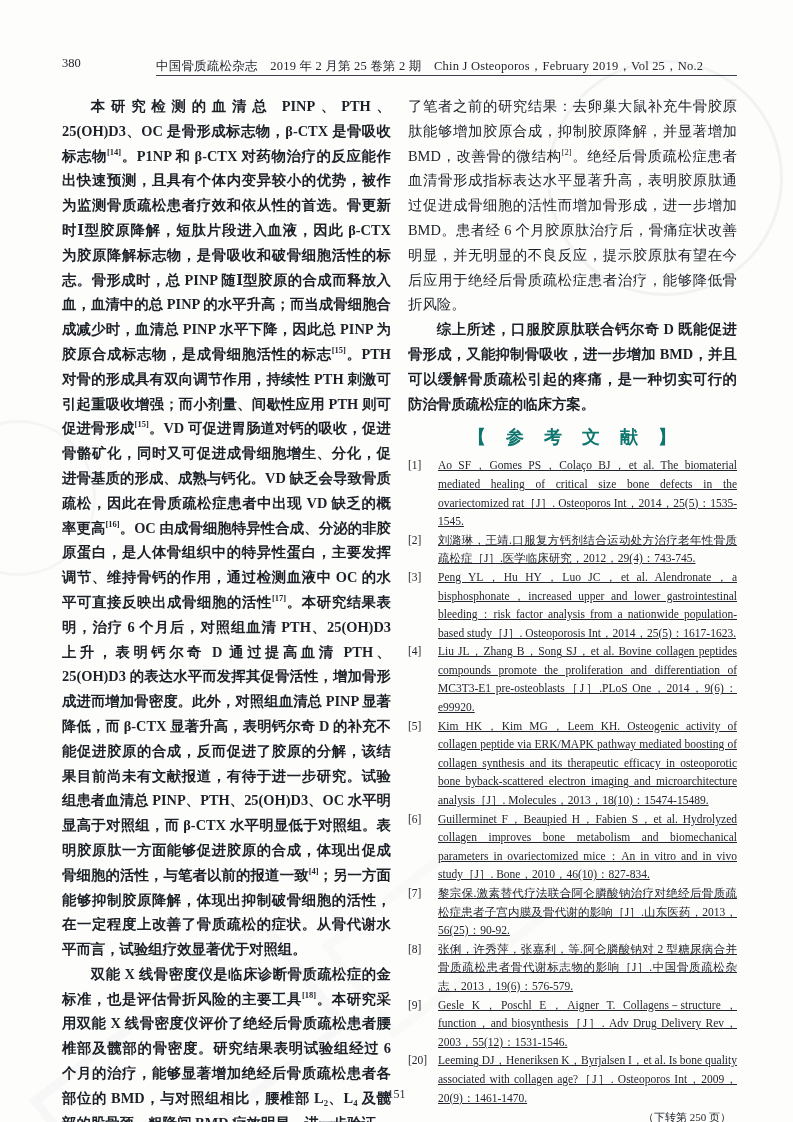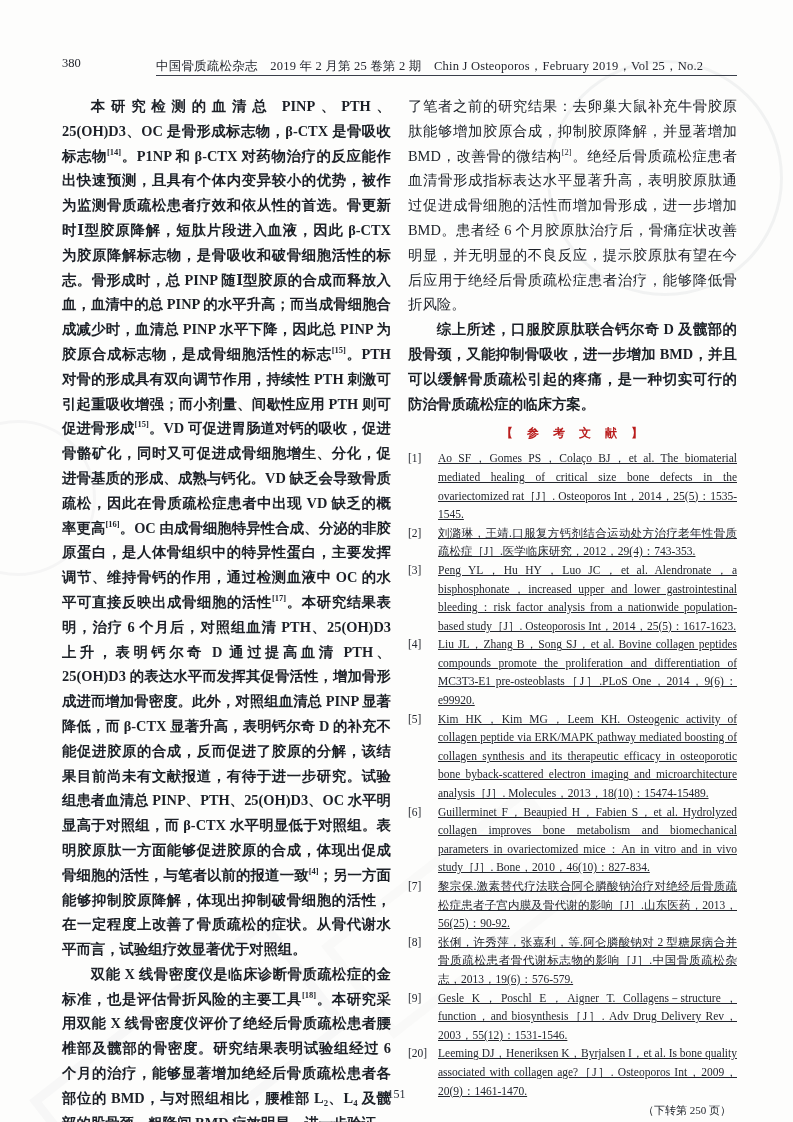--- a/index.html
+++ b/index.html
@@ -39,23 +39,23 @@
     text-justify:inter-ideograph;
     color:#1c2027;
   }
   p.para.indent { text-indent:2em;font-weight:bold; }
   p.para sup { font-size:8.5px; vertical-align:super; line-height:0; }
   
   .ref-heading {
     margin:9px 0 7px 0;
     text-align:center;
     font-weight:bold;
-    font-size:12px;
+    font-size:18px;
     letter-spacing:1px;
-    color:#b91c1c;
+    color:#0f766e;
   }
   .refs { margin:0; padding:0; }
   .ref-item {
     display:flex;
     font-size:11.5px;
     line-height:18.6px;
     color:#23262e;
   }
   .ref-num { flex:none; width:30px; }
   .ref-text { flex:1; text-align:justify;text-decoration:underline; }
@@ -98,31 +98,31 @@
   </div>
 
   <div class="cols">
     <div class="col" id="col-left">
         <p class="para indent">本研究检测的血清总 PINP、PTH、25(OH)D3、OC 是骨形成标志物，β-CTX 是骨吸收标志物<sup>[14]</sup>。P1NP 和 β-CTX 对药物治疗的反应能作出快速预测，且具有个体内变异较小的优势，被作为监测骨质疏松患者疗效和依从性的首选。骨更新时Ⅰ型胶原降解，短肽片段进入血液，因此 β-CTX 为胶原降解标志物，是骨吸收和破骨细胞活性的标志。骨形成时，总 PINP 随Ⅰ型胶原的合成而释放入血，血清中的总 PINP 的水平升高；而当成骨细胞合成减少时，血清总 PINP 水平下降，因此总 PINP 为胶原合成标志物，是成骨细胞活性的标志<sup>[15]</sup>。PTH 对骨的形成具有双向调节作用，持续性 PTH 刺激可引起重吸收增强；而小剂量、间歇性应用 PTH 则可促进骨形成<sup>[15]</sup>。VD 可促进胃肠道对钙的吸收，促进骨骼矿化，同时又可促进成骨细胞增生、分化，促进骨基质的形成、成熟与钙化。VD 缺乏会导致骨质疏松，因此在骨质疏松症患者中出现 VD 缺乏的概率更高<sup>[16]</sup>。OC 由成骨细胞特异性合成、分泌的非胶原蛋白，是人体骨组织中的特异性蛋白，主要发挥调节、维持骨钙的作用，通过检测血液中 OC 的水平可直接反映出成骨细胞的活性<sup>[17]</sup>。本研究结果表明，治疗 6 个月后，对照组血清 PTH、25(OH)D3 上升，表明钙尔奇 D 通过提高血清 PTH、25(OH)D3 的表达水平而发挥其促骨活性，增加骨形成进而增加骨密度。此外，对照组血清总 PINP 显著降低，而 β-CTX 显著升高，表明钙尔奇 D 的补充不能促进胶原的合成，反而促进了胶原的分解，该结果目前尚未有文献报道，有待于进一步研究。试验组患者血清总 PINP、PTH、25(OH)D3、OC 水平明显高于对照组，而 β-CTX 水平明显低于对照组。表明胶原肽一方面能够促进胶原的合成，体现出促成骨细胞的活性，与笔者以前的报道一致<sup>[4]</sup>；另一方面能够抑制胶原降解，体现出抑制破骨细胞的活性，在一定程度上改善了骨质疏松的症状。从骨代谢水平而言，试验组疗效显著优于对照组。</p>
         <p class="para indent">双能 X 线骨密度仪是临床诊断骨质疏松症的金标准，也是评估骨折风险的主要工具<sup>[18]</sup>。本研究采用双能 X 线骨密度仪评价了绝经后骨质疏松患者腰椎部及髋部的骨密度。研究结果表明试验组经过 6 个月的治疗，能够显著增加绝经后骨质疏松患者各部位的 BMD，与对照组相比，腰椎部 L₂、L₄ 及髋部的股骨颈、粗隆间 BMD 疗效明显，进一步验证</p>
       </div>
     <div class="col">
       <div id="col-right-paras">
           <p class="para">了笔者之前的研究结果：去卵巢大鼠补充牛骨胶原肽能够增加胶原合成，抑制胶原降解，并显著增加 BMD，改善骨的微结构<sup>[2]</sup>。绝经后骨质疏松症患者血清骨形成指标表达水平显著升高，表明胶原肽通过促进成骨细胞的活性而增加骨形成，进一步增加 BMD。患者经 6 个月胶原肽治疗后，骨痛症状改善明显，并无明显的不良反应，提示胶原肽有望在今后应用于绝经后骨质疏松症患者治疗，能够降低骨折风险。</p>
-          <p class="para indent">综上所述，口服胶原肽联合钙尔奇 D 及髋部的股骨颈，又能抑制骨吸收，进一步增加 BMD，并且可以缓解骨质疏松引起的疼痛，是一种切实可行的防治骨质疏松症的临床方案。</p>
+          <p class="para indent">综上所述，口服胶原肽联合钙尔奇 D 既能促进骨形成，又能抑制骨吸收，进一步增加 BMD，并且可以缓解骨质疏松引起的疼痛，是一种切实可行的防治骨质疏松症的临床方案。</p>
         </div>
       <h3 class="ref-heading">【　参　考　文　献　】</h3>
       <div class="refs" id="ref-list">
           <div class="ref-item">
             <span class="ref-num">[1]</span>
             <span class="ref-text">Ao SF，Gomes PS，Colaço BJ，et al. The biomaterial mediated healing of critical size bone defects in the ovariectomized rat［J］. Osteoporos Int，2014，25(5)：1535-1545.</span>
           </div>
           <div class="ref-item">
             <span class="ref-num">[2]</span>
-            <span class="ref-text">刘潞琳，王靖.口服复方钙剂结合运动处方治疗老年性骨质疏松症［J］.医学临床研究，2012，29(4)：743-353.</span>
+            <span class="ref-text">刘潞琳，王靖.口服复方钙剂结合运动处方治疗老年性骨质疏松症［J］.医学临床研究，2012，29(4)：743-745.</span>
           </div>
           <div class="ref-item">
             <span class="ref-num">[3]</span>
             <span class="ref-text">Peng YL，Hu HY，Luo JC，et al. Alendronate，a bisphosphonate，increased upper and lower gastrointestinal bleeding：risk factor analysis from a nationwide population-based study［J］. Osteoporosis Int，2014，25(5)：1617-1623.</span>
           </div>
           <div class="ref-item">
             <span class="ref-num">[4]</span>
             <span class="ref-text">Liu JL，Zhang B，Song SJ，et al. Bovine collagen peptides compounds promote the proliferation and differentiation of MC3T3-E1 pre-osteoblasts［J］.PLoS One，2014，9(6)：e99920.</span>
           </div>
           <div class="ref-item">

